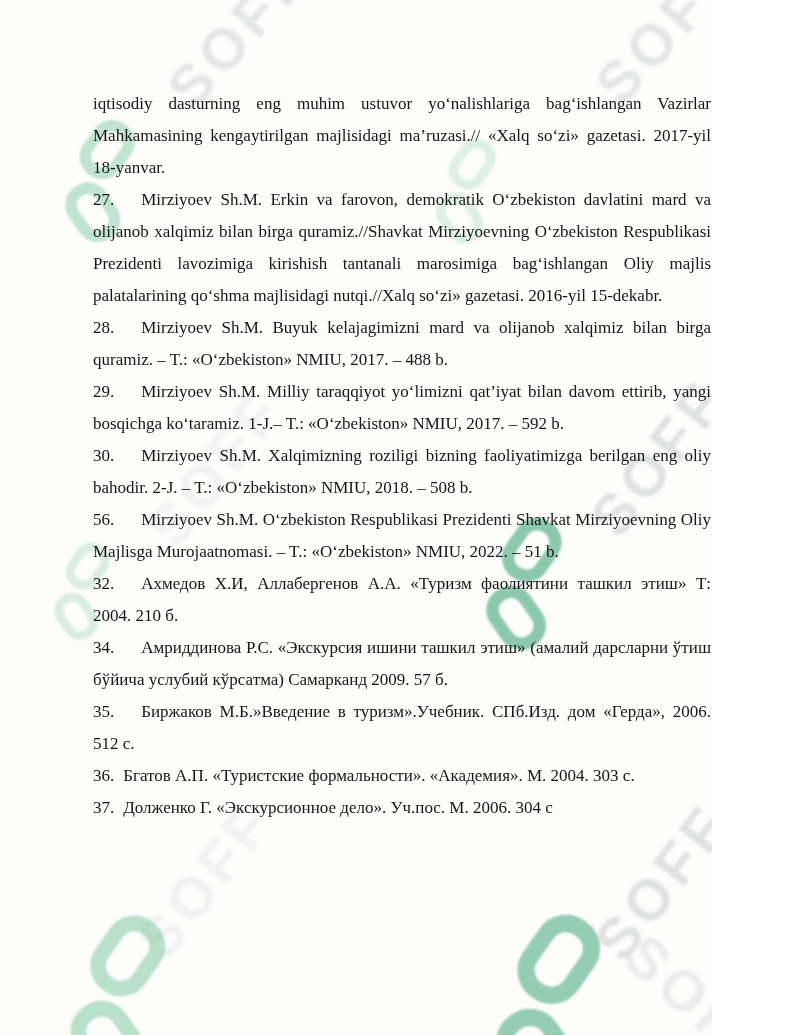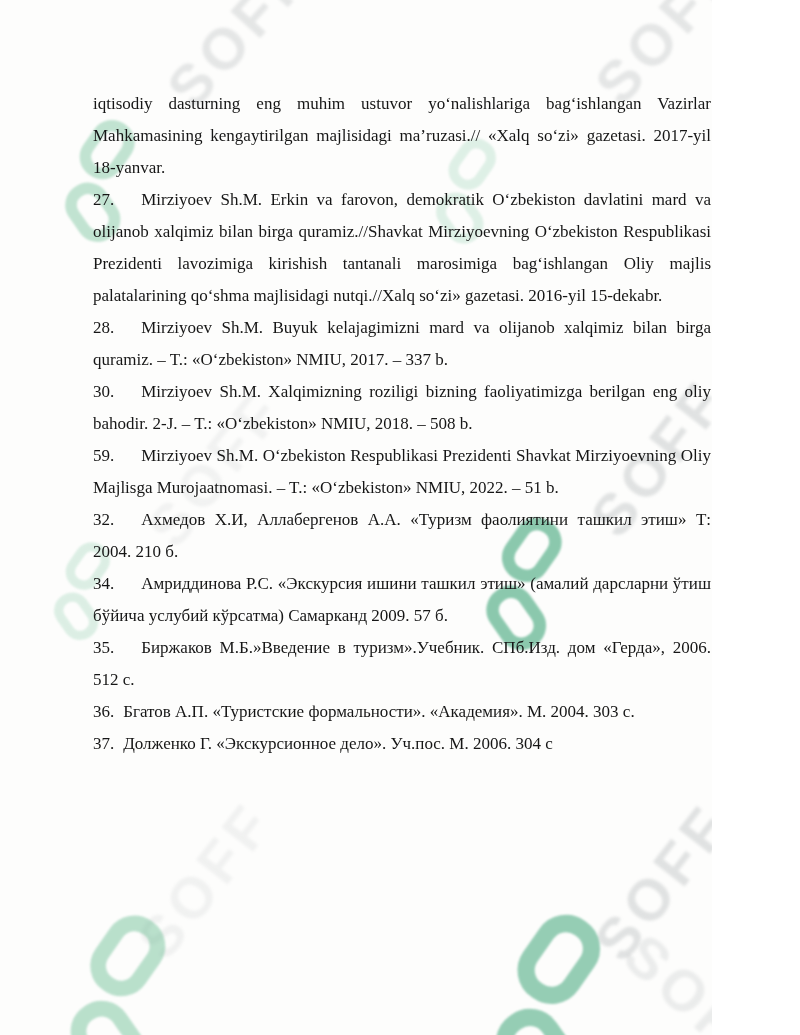--- a/index.html
+++ b/index.html
@@ -87,26 +87,27 @@
     <svg class="wm-green" style="left:466px;top:192px;width:62px;height:112px;color:#69bd92;opacity:.20;transform:translate(-50%,-50%);position:absolute;">
       <use href="#chain"></use>
       </svg>
   </div>
 
   <div class="content" id="refs">
     <p class="para"><span class="txt">iqtisodiy dasturning eng muhim ustuvor yo‘nalishlariga bag‘ishlangan Vazirlar Mahkamasining kengaytirilgan majlisidagi ma’ruzasi.// «Xalq so‘zi» gazetasi. 2017-yil 18-yanvar.</span></p>
 
     <p class="para"><span class="num">27.</span><span class="tab tab-wide"></span><span class="txt">Mirziyoev Sh.M. Erkin va farovon, demokratik O‘zbekiston davlatini mard va olijanob xalqimiz bilan birga quramiz.//Shavkat Mirziyoevning O‘zbekiston Respublikasi Prezidenti lavozimiga kirishish tantanali marosimiga bag‘ishlangan Oliy majlis palatalarining qo‘shma majlisidagi nutqi.//Xalq so‘zi» gazetasi. 2016-yil 15-dekabr.</span></p>
 
-    <p class="para"><span class="num">28.</span><span class="tab tab-wide"></span><span class="txt">Mirziyoev Sh.M. Buyuk kelajagimizni mard va olijanob xalqimiz bilan birga quramiz. – T.: «O‘zbekiston» NMIU, 2017. – 337 b.</span></p>
+    <p class="para"><span class="num">28.</span><span class="tab tab-wide"></span><span class="txt">Mirziyoev Sh.M. Buyuk kelajagimizni mard va olijanob xalqimiz bilan birga quramiz. – T.: «O‘zbekiston» NMIU, 2017. – 488 b.</span></p>
 
+    <p class="para"><span class="num">29.</span><span class="tab tab-wide"></span><span class="txt">Mirziyoev Sh.M. Milliy taraqqiyot yo‘limizni qat’iyat bilan davom ettirib, yangi bosqichga ko‘taramiz. 1-J.– T.: «O‘zbekiston» NMIU, 2017. – 592 b.</span></p>
 
     <p class="para"><span class="num">30.</span><span class="tab tab-wide"></span><span class="txt">Mirziyoev Sh.M. Xalqimizning roziligi bizning faoliyatimizga berilgan eng oliy bahodir. 2-J. – T.: «O‘zbekiston» NMIU, 2018. – 508 b.</span></p>
 
-    <p class="para"><span class="num">59.</span><span class="tab tab-wide"></span><span class="txt">Mirziyoev Sh.M. O‘zbekiston Respublikasi Prezidenti Shavkat Mirziyoevning Oliy Majlisga Murojaatnomasi. – T.: «O‘zbekiston» NMIU, 2022. – 51 b.</span></p>
+    <p class="para"><span class="num">56.</span><span class="tab tab-wide"></span><span class="txt">Mirziyoev Sh.M. O‘zbekiston Respublikasi Prezidenti Shavkat Mirziyoevning Oliy Majlisga Murojaatnomasi. – T.: «O‘zbekiston» NMIU, 2022. – 51 b.</span></p>
 
     <p class="para"><span class="num">32.</span><span class="tab tab-wide"></span><span class="txt">Ахмедов Х.И, Аллабергенов А.А. «Туризм фаолиятини ташкил этиш» Т: 2004. 210 б.</span></p>
 
 
     <p class="para"><span class="num">34.</span><span class="tab tab-wide"></span><span class="txt">Амриддинова Р.С. «Экскурсия ишини ташкил этиш» (амалий дарсларни ўтиш бўйича услубий кўрсатма) Самарканд 2009. 57 б.</span></p>
 
     <p class="para"><span class="num">35.</span><span class="tab tab-wide"></span><span class="txt">Биржаков М.Б.»Введение в туризм».Учебник. СПб.Изд. дом «Герда», 2006. 512 с.</span></p>
 
     <p class="para"><span class="num">36.</span><span class="tab tab-narrow"></span><span class="txt">Бгатов А.П. «Туристские формальности». «Академия». М. 2004. 303 с.</span></p>
 

